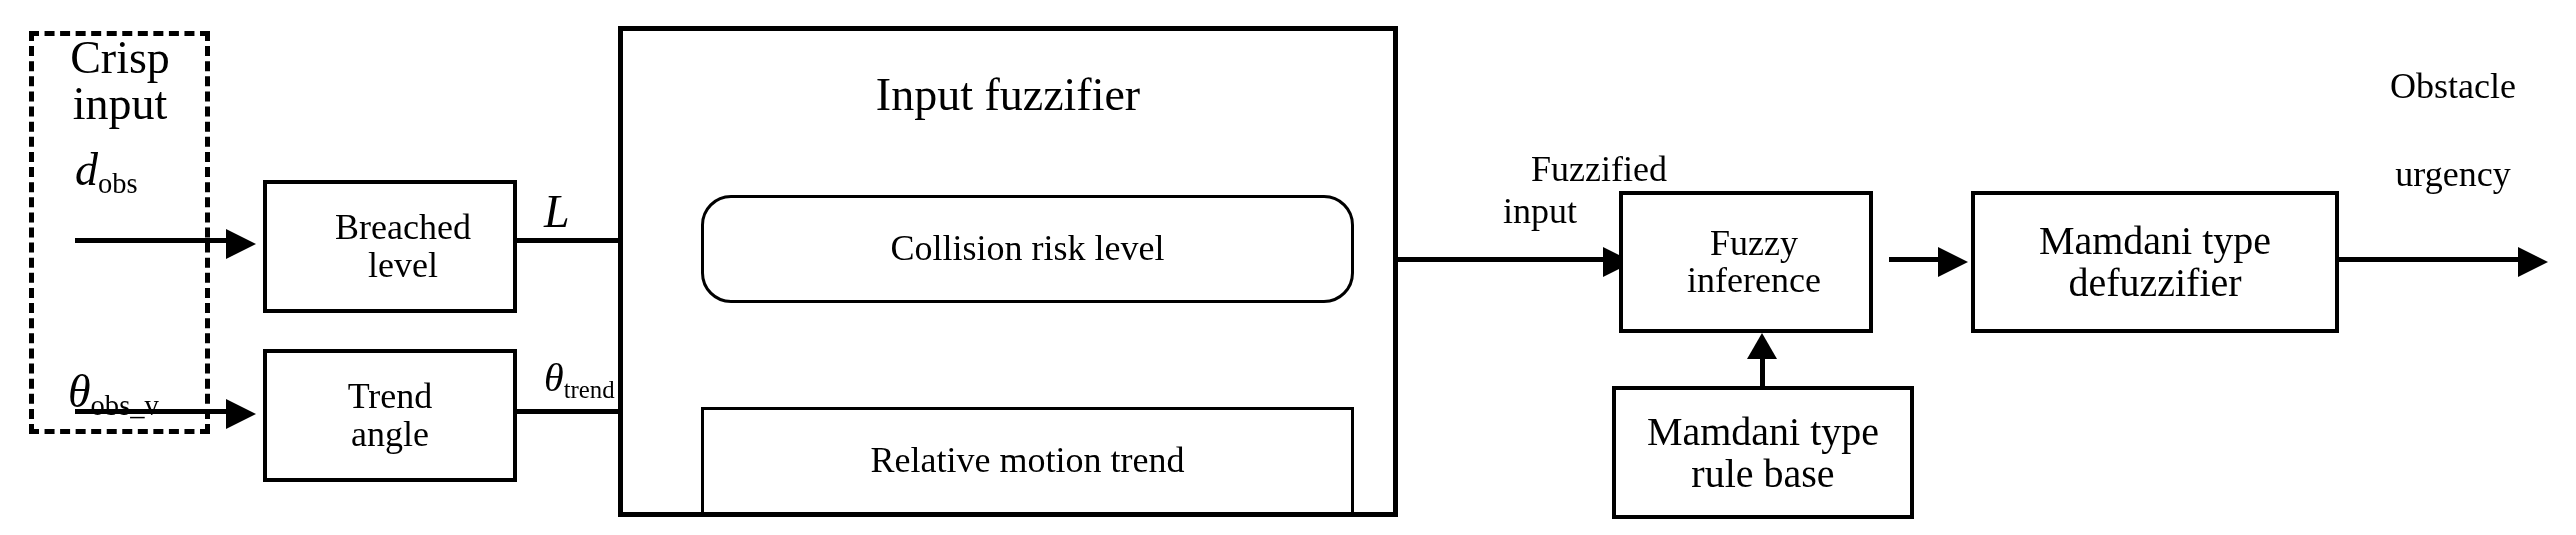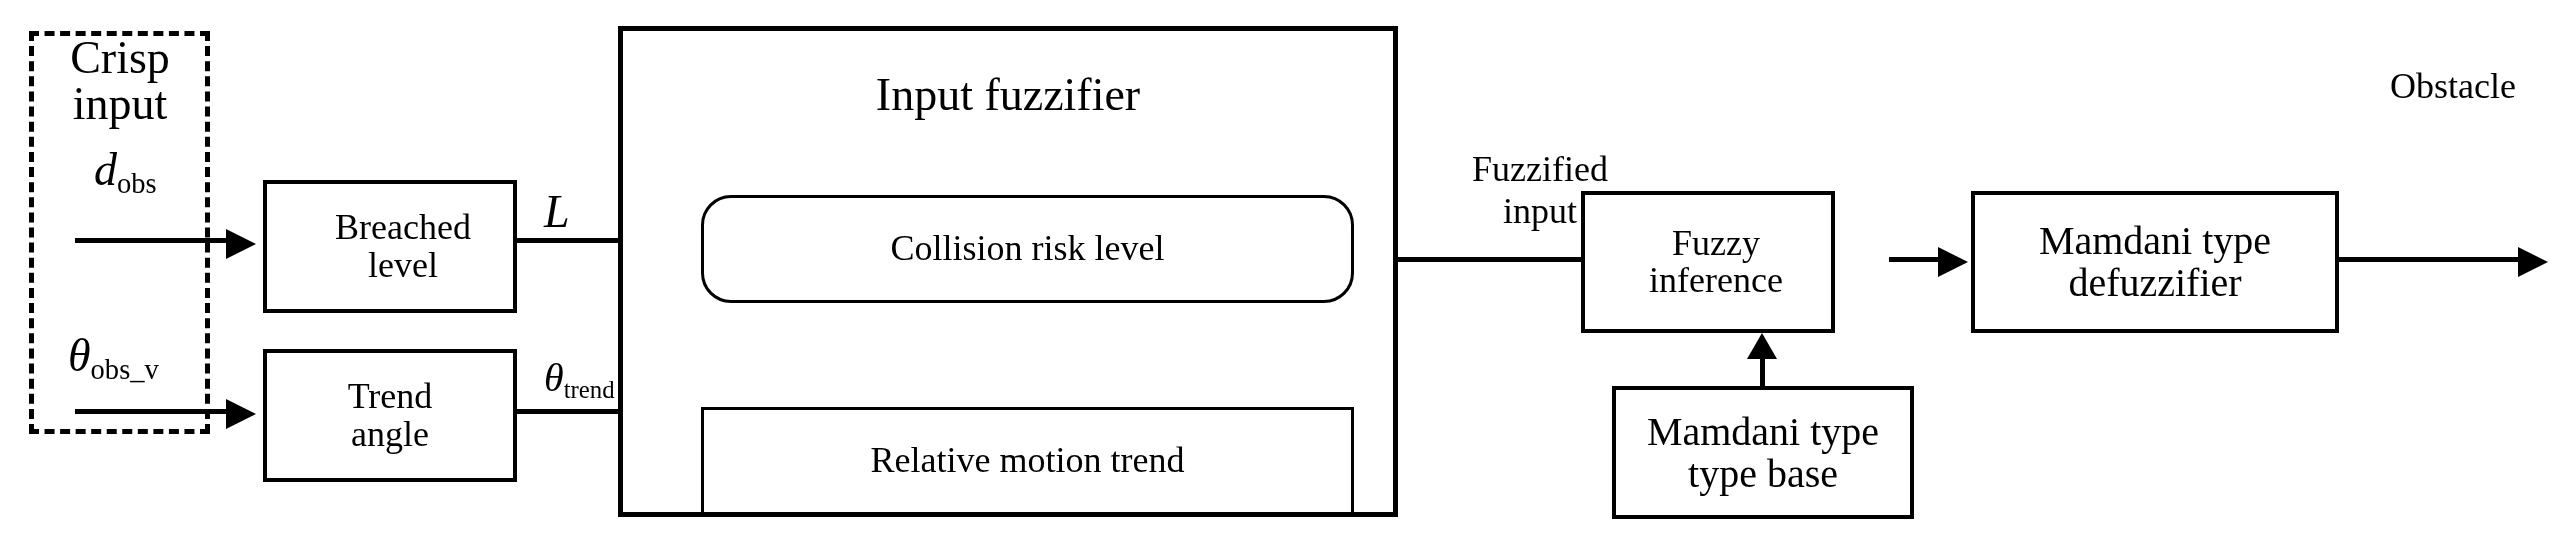--- a/index.html
+++ b/index.html
@@ -36,28 +36,28 @@
 </head>
 <body>
 
 <div id="stage">
 
   <div class="dashbox" style="left:29px;top:31px;width:181px;height:403px;"></div>
 
   <div class="lbl ctr t52" style="left:39px;top:35px;width:162px;">Crisp</div>
   <div class="lbl ctr t52" style="left:39px;top:81px;width:162px;">input</div>
 
-  <div class="lbl t52" style="left:75px;top:147px;margin-left:19px;">
+  <div class="lbl t52" style="left:75px;top:147px;">
     <span class="ital">d</span><span class="sub">obs</span>
   </div>
 
   <div class="line hline" style="left:75px;top:238px;width:158px;"></div>
   <div class="arrowR" style="left:226px;top:229px;"></div>
 
-  <div class="lbl t52" style="left:68px;top:333px;">
+  <div class="lbl t52" style="left:68px;top:369px;">
     <span class="ital">θ</span><span class="sub">obs_v</span>
   </div>
 
   <div class="line hline" style="left:75px;top:409px;width:158px;"></div>
   <div class="arrowR" style="left:226px;top:399px;"></div>
 
   <div class="box" style="left:263px;top:180px;width:254px;height:133px;">
     <div style="width:100%;padding-left:26px;">
       <div class="t48">Breached</div>
       <div class="t48">level</div>
@@ -86,50 +86,51 @@
   <div class="lbl ctr t52" style="left:618px;top:72px;width:780px;">Input fuzzifier</div>
 
   <div class="box thin" style="left:701px;top:195px;width:653px;height:108px;border-radius:30px;">
     <div class="t48">Collision risk level</div>
   </div>
 
   <div class="box thin" style="left:701px;top:368px;width:653px;height:108px;margin-top:39px;">
     <div class="t48">Relative motion trend</div>
   </div>
 
-  <div class="lbl ctr t48" style="left:1413px;top:151px;width:254px;">Fuzzified</div>
+  <div class="lbl ctr t48" style="left:1413px;top:151px;width:254px;text-align:right;">Fuzzified</div>
   <div class="lbl ctr t48" style="left:1413px;top:193px;width:254px;">input</div>
   <div class="line hline" style="left:1398px;top:257px;width:210px;"></div>
   <div class="arrowR" style="left:1603px;top:247px;"></div>
 
-  <div class="box" style="left:1581px;top:191px;width:254px;height:142px;padding-left:16px;">
+  <div class="box" style="left:1619px;top:191px;width:254px;height:142px;padding-left:16px;">
     <div style="width:100%;">
       <div class="t48">Fuzzy</div>
       <div class="t48">inference</div>
     </div>
   </div>
 
   <div class="line vline" style="left:1760px;top:359px;height:31px;"></div>
   <div class="arrowU" style="left:1747px;top:333px;"></div>
 
   <div class="box" style="left:1612px;top:386px;width:302px;height:133px;">
     <div style="width:100%;">
       <div class="t46">Mamdani type</div>
-      <div class="t46">type base</div>
+      <div class="t46">rule base</div>
     </div>
   </div>
 
   <div class="line hline" style="left:1889px;top:257px;width:53px;"></div>
   <div class="arrowR" style="left:1938px;top:247px;"></div>
 
   <div class="box" style="left:1971px;top:191px;width:368px;height:142px;">
     <div style="width:100%;">
       <div class="t46">Mamdani type</div>
       <div class="t46">defuzzifier</div>
     </div>
   </div>
 
   <div class="lbl ctr t48" style="left:2339px;top:68px;width:228px;">Obstacle</div>
+  <div class="lbl ctr t48" style="left:2339px;top:156px;width:228px;">urgency</div>
   <div class="line hline" style="left:2339px;top:257px;width:184px;"></div>
   <div class="arrowR" style="left:2518px;top:247px;"></div>
 
 </div>
 
 
 </body></html>

